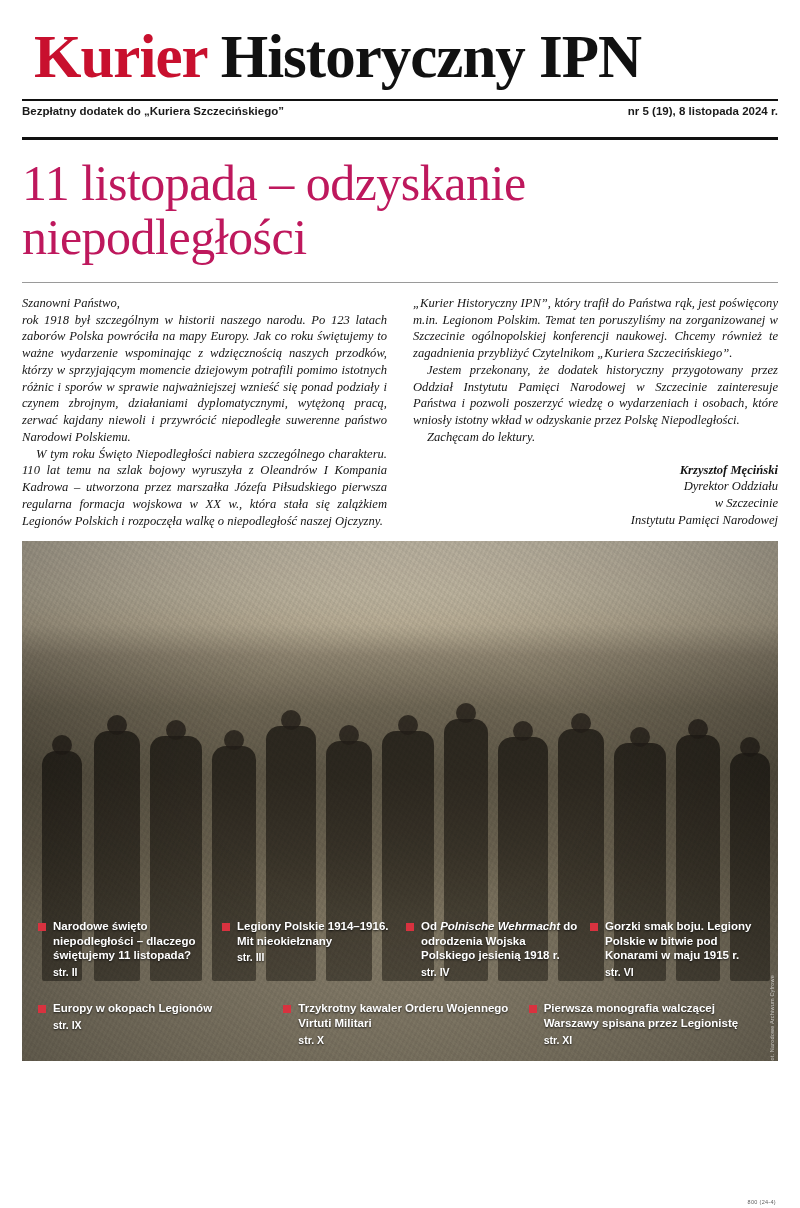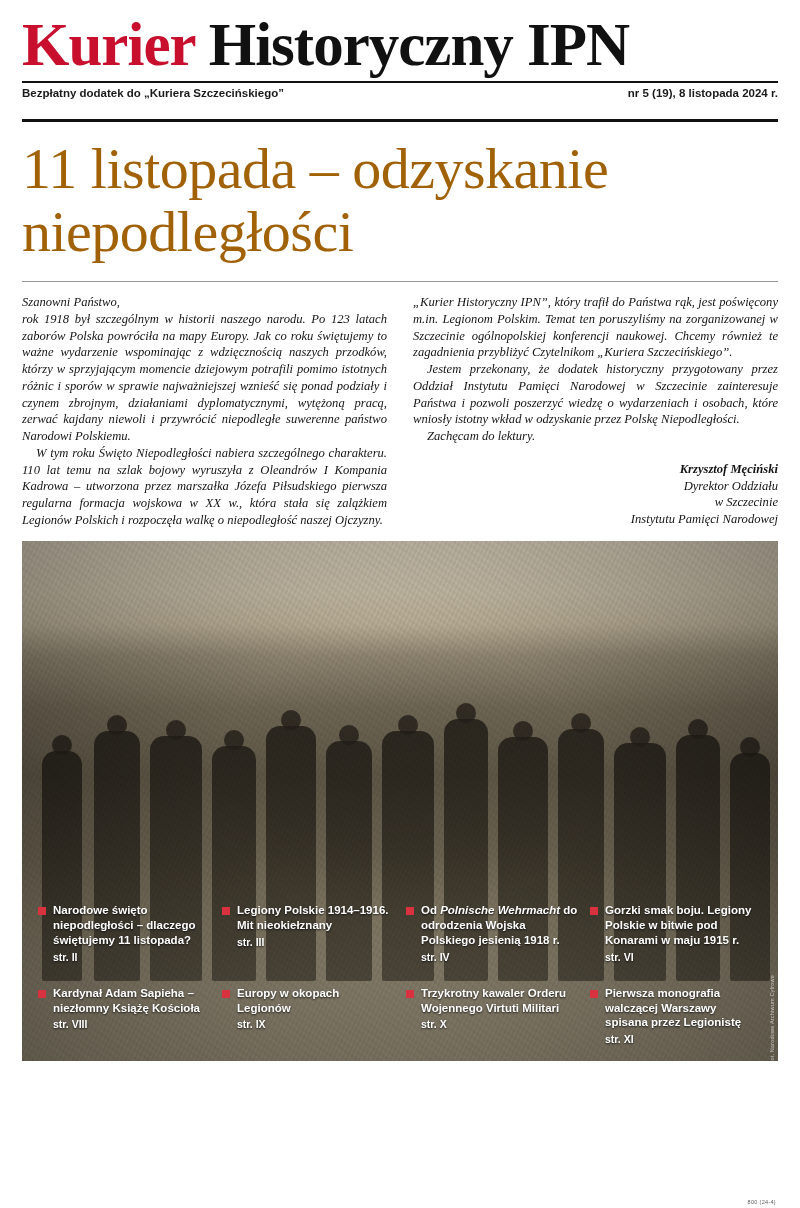--- a/index.html
+++ b/index.html
@@ -25,21 +25,21 @@
 
   
   .masthead {
     padding-top: 14px;
   }
   .masthead-title {
     font-family: "Liberation Serif", serif;
     font-size: 61px;
     line-height: 1.0;
     letter-spacing: -1px;
-    margin: 0;
+    margin: 12px;
     white-space: nowrap;
   }
   .masthead-title .kurier {
     color: #c8102e;
     font-weight: bold;
   }
   .masthead-title .rest {
     color: #111111;
     font-weight: bold;
   }
@@ -57,23 +57,23 @@
     font-weight: bold;
     padding: 4px 0 20px 0;
   }
   .masthead-rule2 {
     height: 3px;
     background: #111111;
   }
 
   
   .headline {
-    color: #a16207;
+    color: #be185d;
     font-family: "Liberation Serif", serif;
-    font-size: 58px;
+    font-size: 50px;
     line-height: 1.08;
     font-weight: normal;
     margin: 16px 0 2px 0;
     letter-spacing: -0.5px;
   }
 
   .headline-rule {
     height: 1px;
     background: #9a9a9a;
     margin: 18px 0 12px 0;
@@ -321,24 +321,20 @@
         </div>
         <div class="teaser">
           <span class="bullet"></span>
           <span class="txt"><span>Gorzki smak boju. Legiony Polskie w bitwie pod Konarami w maju 1915 r.</span><span class="page-no">str. VI</span></span>
         </div>
       </div>
 
       <div class="teaser-row second">
         <div class="teaser">
           <span class="bullet"></span>
-          <span class="txt"><span>Kardynał Adam Sapieha – niezłomny Książę Kościoła</span><span class="page-no">str. VIII</span></span>
-        </div>
-        <div class="teaser">
-          <span class="bullet"></span>
           <span class="txt"><span>Europy w okopach Legionów</span><span class="page-no">str. IX</span></span>
         </div>
         <div class="teaser">
           <span class="bullet"></span>
           <span class="txt"><span>Trzykrotny kawaler Orderu Wojennego Virtuti Militari</span><span class="page-no">str. X</span></span>
         </div>
         <div class="teaser">
           <span class="bullet"></span>
           <span class="txt"><span>Pierwsza monografia walczącej Warszawy spisana przez Legionistę</span><span class="page-no">str. XI</span></span>
         </div>

